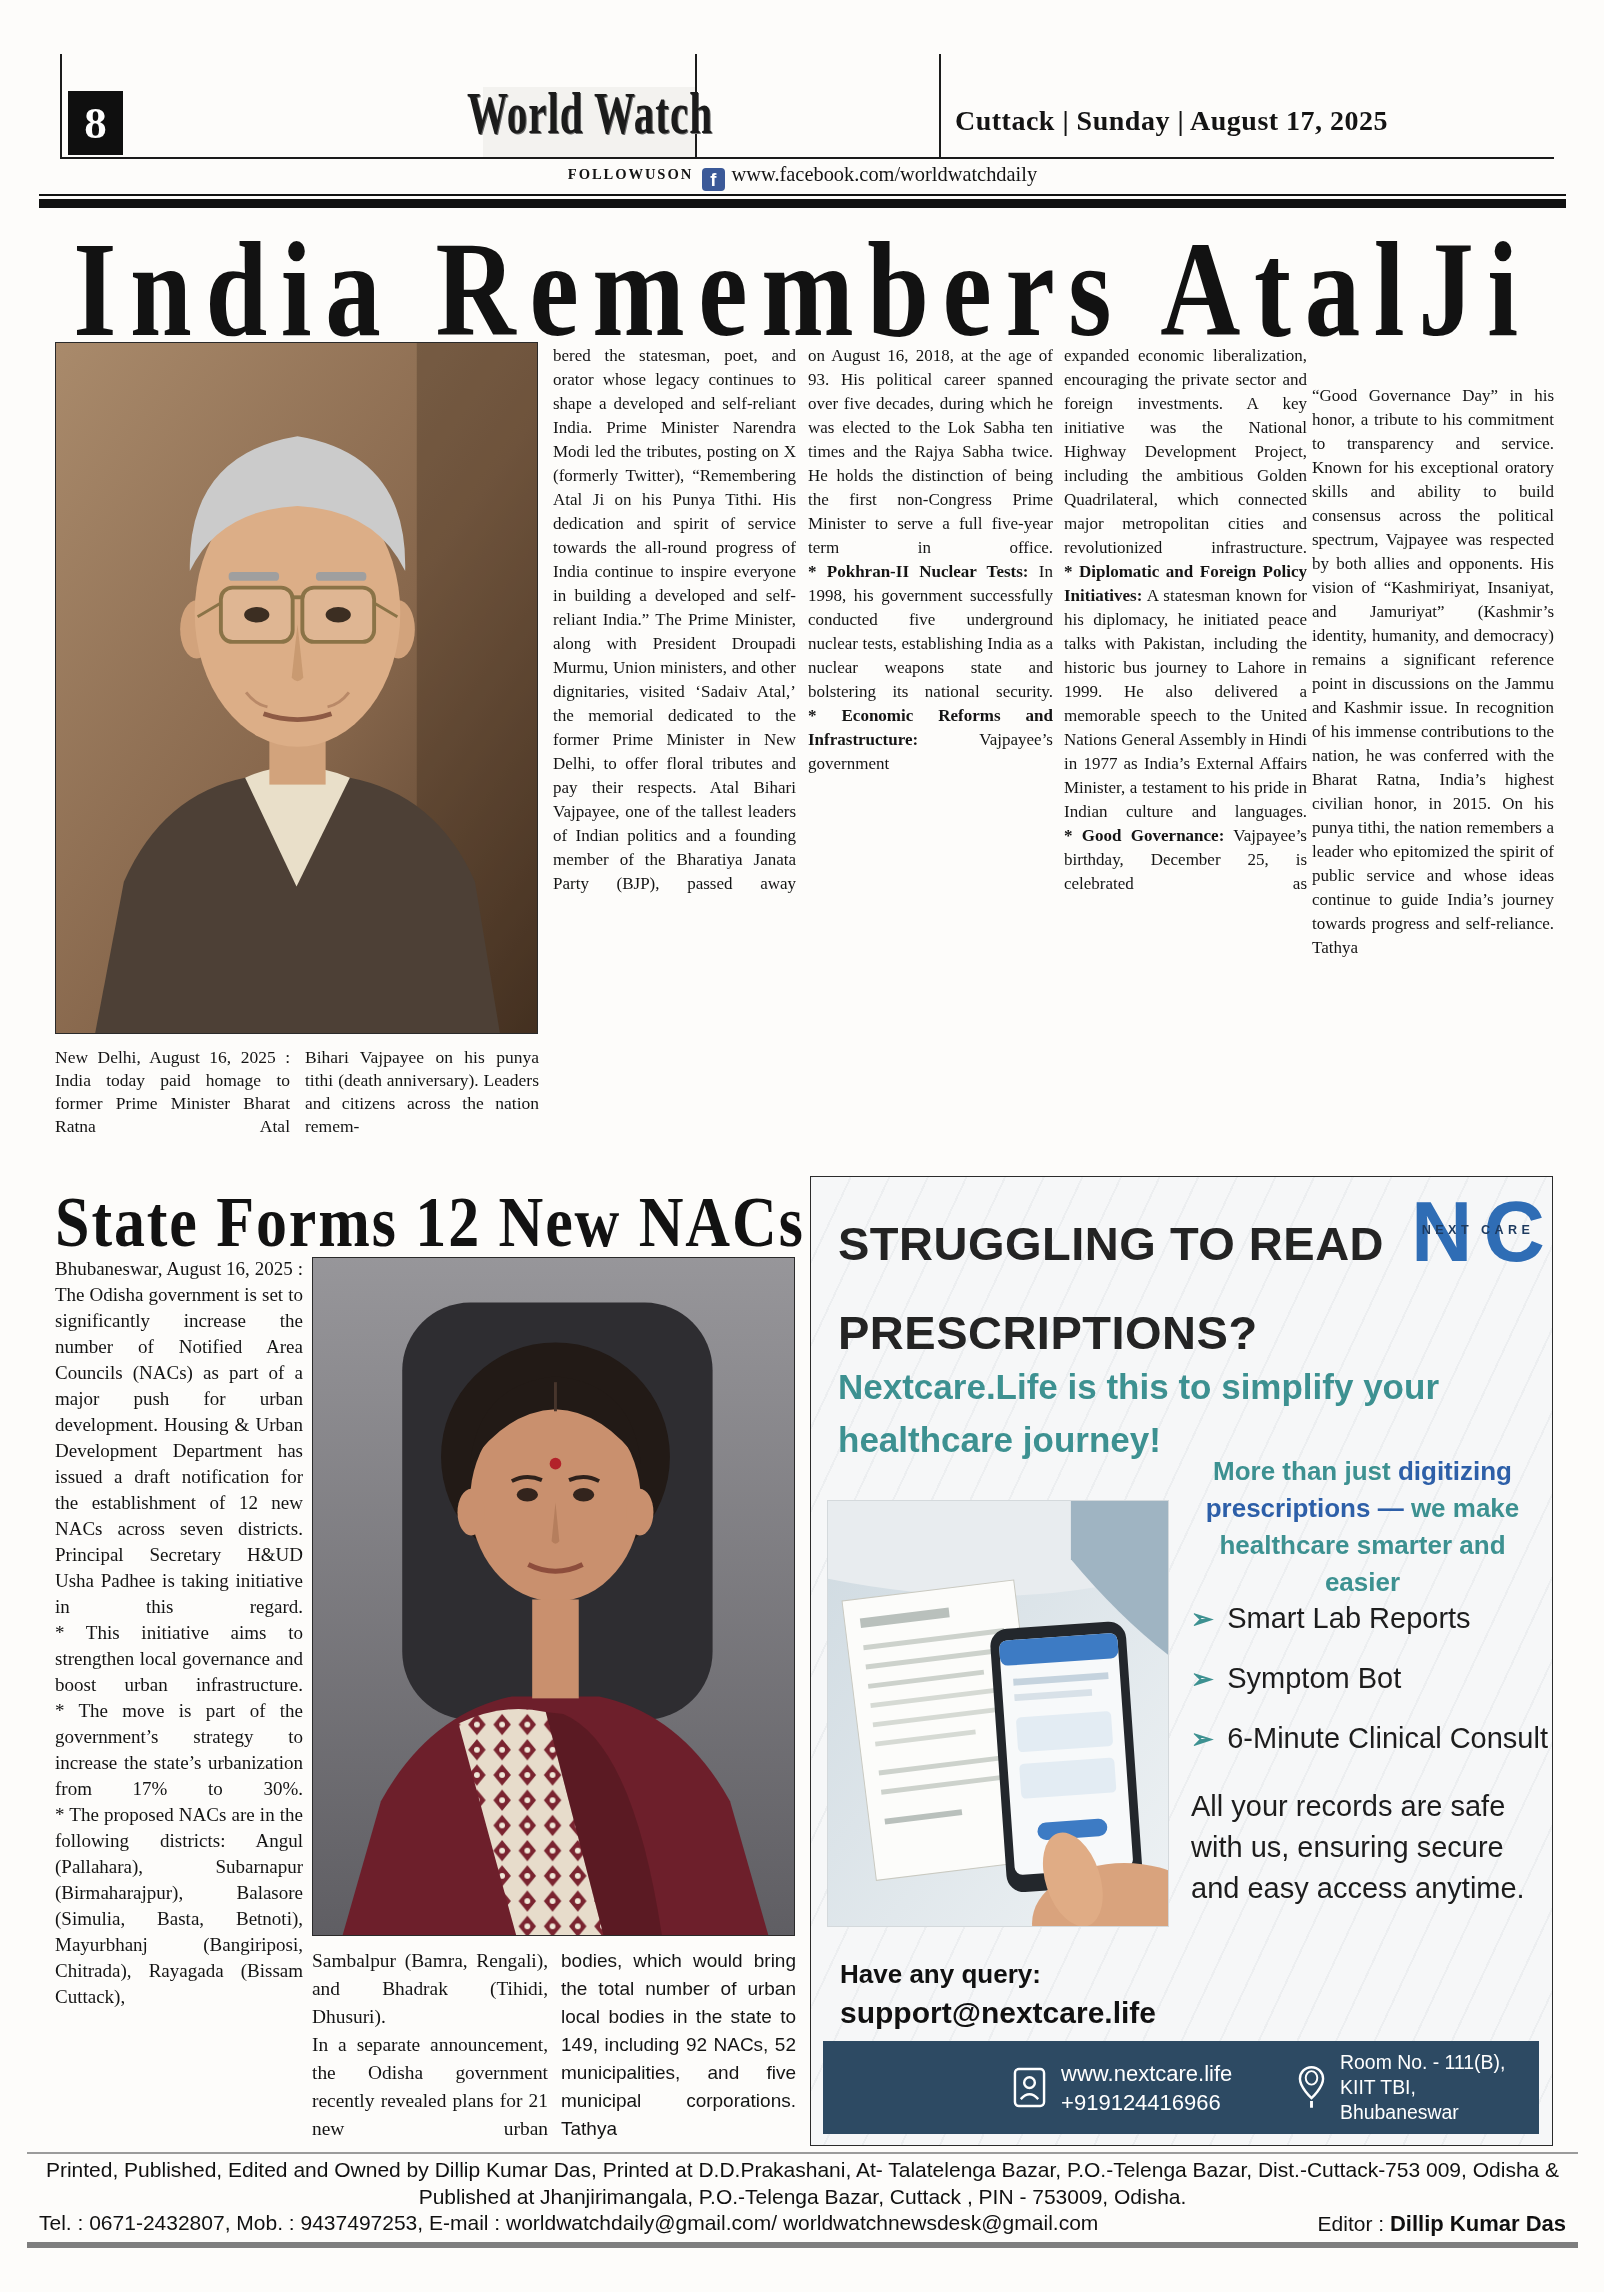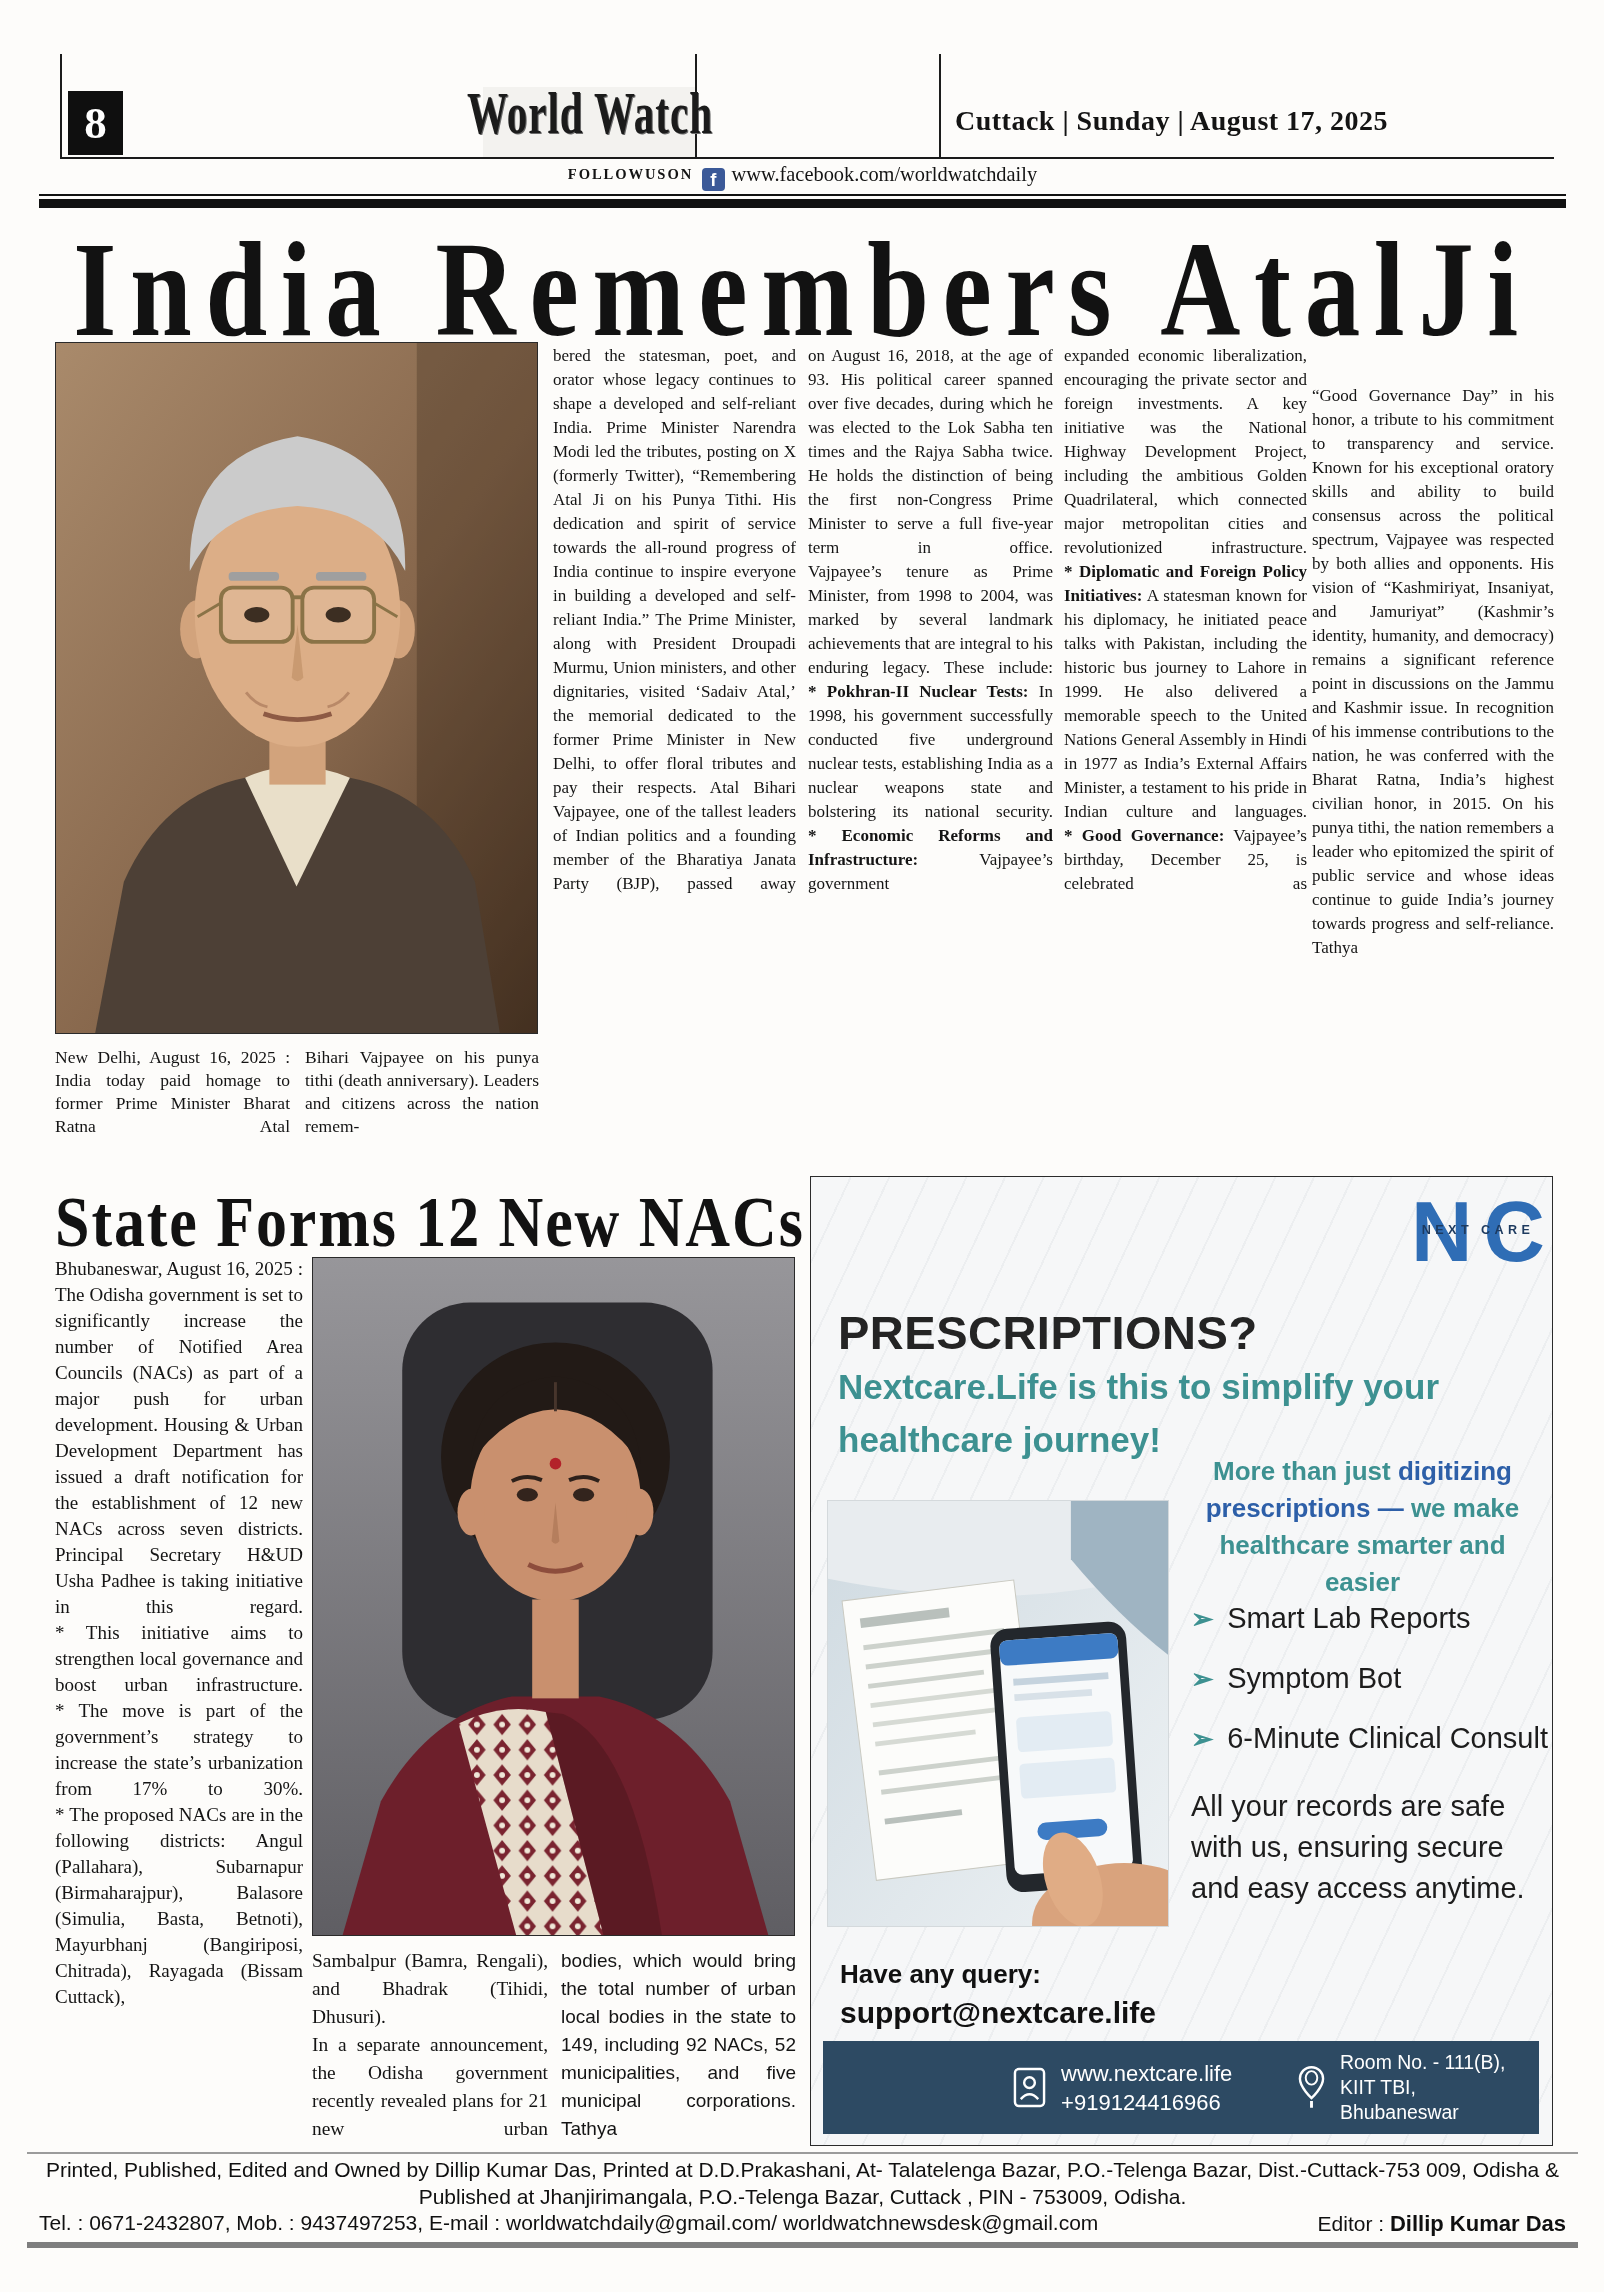--- a/index.html
+++ b/index.html
@@ -151,21 +151,20 @@
   </div>
 
   <div class="abs underphoto" id="up1">New Delhi, August 16, 2025 : India today paid homage to former Prime Minister Bharat Ratna Atal</div>
   <div class="abs underphoto" id="up2">Bihari Vajpayee on his punya tithi (death anniversary). Leaders and citizens across the nation remem-</div>
 
   <div class="abs jcol" id="col3">
       <p class="para"><span>bered the statesman, poet, and orator whose legacy continues to shape a developed and self-reliant India. Prime Minister Narendra Modi led the tributes, posting on X (formerly Twitter), “Remembering Atal Ji on his Punya Tithi. His dedication and spirit of service towards the all-round progress of India continue to inspire everyone in building a developed and self-reliant India.” The Prime Minister, along with President Droupadi Murmu, Union ministers, and other dignitaries, visited ‘Sadaiv Atal,’ the memorial dedicated to the former Prime Minister in New Delhi, to offer floral tributes and pay their respects. Atal Bihari Vajpayee, one of the tallest leaders of Indian politics and a founding member of the Bharatiya Janata Party (BJP), passed away</span></p>
     </div>
   <div class="abs jcol" id="col4">
       <p class="para"><span>on August 16, 2018, at the age of 93. His political career spanned over five decades, during which he was elected to the Lok Sabha ten times and the Rajya Sabha twice. He holds the distinction of being the first non-Congress Prime Minister to serve a full five-year term in office.</span></p>
-      <p class="para"><span>Vajpayee’s tenure as Prime Minister, from 1998 to 2004, was marked by several landmark achievements that are integral to his enduring legacy. These include:</span></p>
       <p class="para"><span class="b">* Pokhran-II Nuclear Tests:</span><span> In 1998, his government successfully conducted five underground nuclear tests, establishing India as a nuclear weapons state and bolstering its national security.</span></p>
       <p class="para"><span class="b">* Economic Reforms and Infrastructure:</span><span> Vajpayee’s government</span></p>
     </div>
   <div class="abs jcol" id="col5">
       <p class="para"><span>expanded economic liberalization, encouraging the private sector and foreign investments. A key initiative was the National Highway Development Project, including the ambitious Golden Quadrilateral, which connected major metropolitan cities and revolutionized infrastructure.</span></p>
       <p class="para"><span class="b">* Diplomatic and Foreign Policy Initiatives:</span><span> A statesman known for his diplomacy, he initiated peace talks with Pakistan, including the historic bus journey to Lahore in 1999. He also delivered a memorable speech to the United Nations General Assembly in Hindi in 1977 as India’s External Affairs Minister, a testament to his pride in Indian culture and languages.</span></p>
       <p class="para"><span class="b">* Good Governance:</span><span> Vajpayee’s birthday, December 25, is celebrated as</span></p>
     </div>
   <div class="abs jcol" id="col6">
       <p class="para"><span>“Good Governance Day” in his honor, a tribute to his commitment to transparency and service.</span></p>
@@ -218,20 +217,21 @@
   <div class="abs jcol" id="nac2">
       <p class="para"><span>Sambalpur (Bamra, Rengali), and Bhadrak (Tihidi, Dhusuri).</span></p>
       <p class="para"><span>In a separate announcement, the Odisha government recently revealed plans for 21 new urban</span></p>
     </div>
   <div class="abs jcol" id="nac3">
       <p class="para"><span>bodies, which would bring the total number of urban local bodies in the state to 149, including 92 NACs, 52 municipalities, and five municipal corporations. Tathya</span></p>
     </div>
 
   <div class="abs" id="ad">
     <div class="ad-stripes"></div>
+    <div class="abs ad-h1" id="ad-h1a">STRUGGLING TO READ</div>
     <div class="abs ad-h1" id="ad-h1b">PRESCRIPTIONS?</div>
     <div class="abs" id="ad-logo">
       <span class="nc-letter nc-n">N</span>
       <span class="nc-letter nc-c">C</span>
       <span class="nc-text">NEXT CARE</span>
     </div>
     <div class="abs ad-sub" id="ad-suba">Nextcare.Life is this to simplify your</div>
     <div class="abs ad-sub" id="ad-subb">healthcare journey!</div>
 
     <div class="abs" id="ad-photo">

